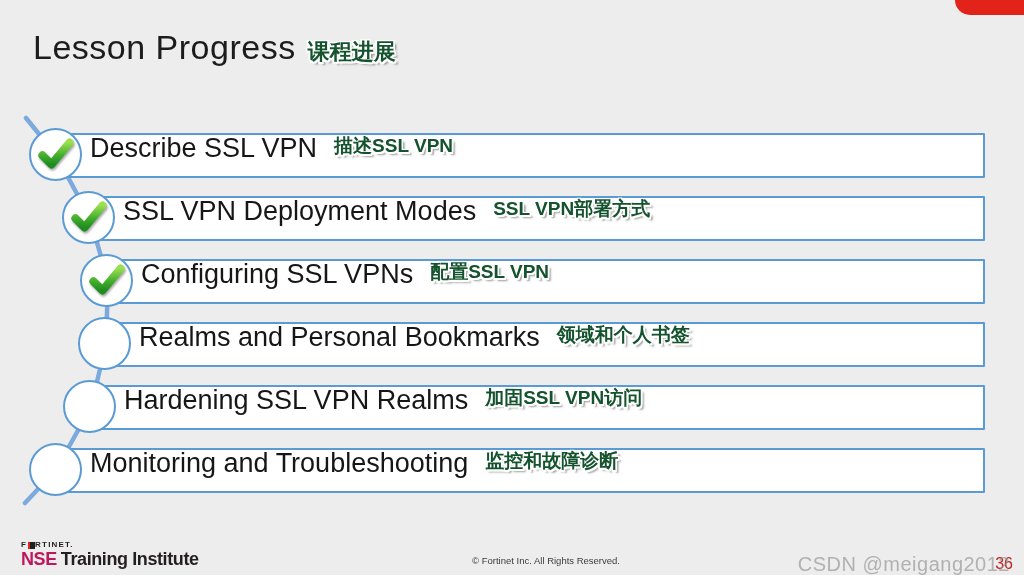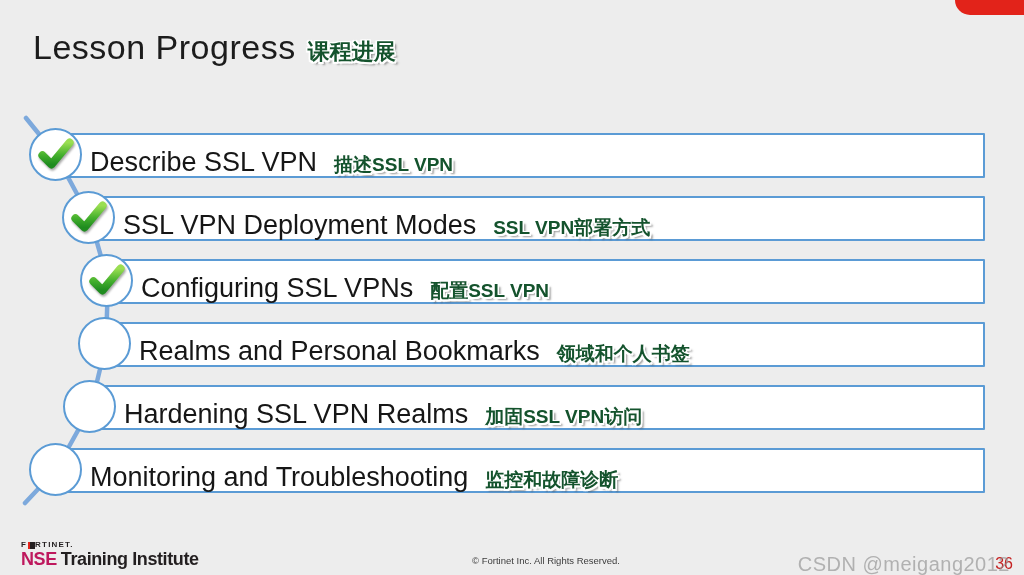--- a/index.html
+++ b/index.html
@@ -43,21 +43,21 @@
   .bar{
     position:absolute;inset:0;
     background:#ffffff;
     border:2px solid #5b9bd5;
     border-radius:1px;
     box-sizing:border-box;
     z-index:1;
   }
   .bar-text{
     position:absolute;inset:0;z-index:2;
-    display:flex;align-items:flex-end;
+    display:flex;align-items:flex-start;
     padding-left:34px;
     white-space:nowrap;
   }
   .item-en{
     font-size:27px;color:#161616;
   }
   .item-zh{
     font-size:19px;margin-left:17px;
   }
   .node{

